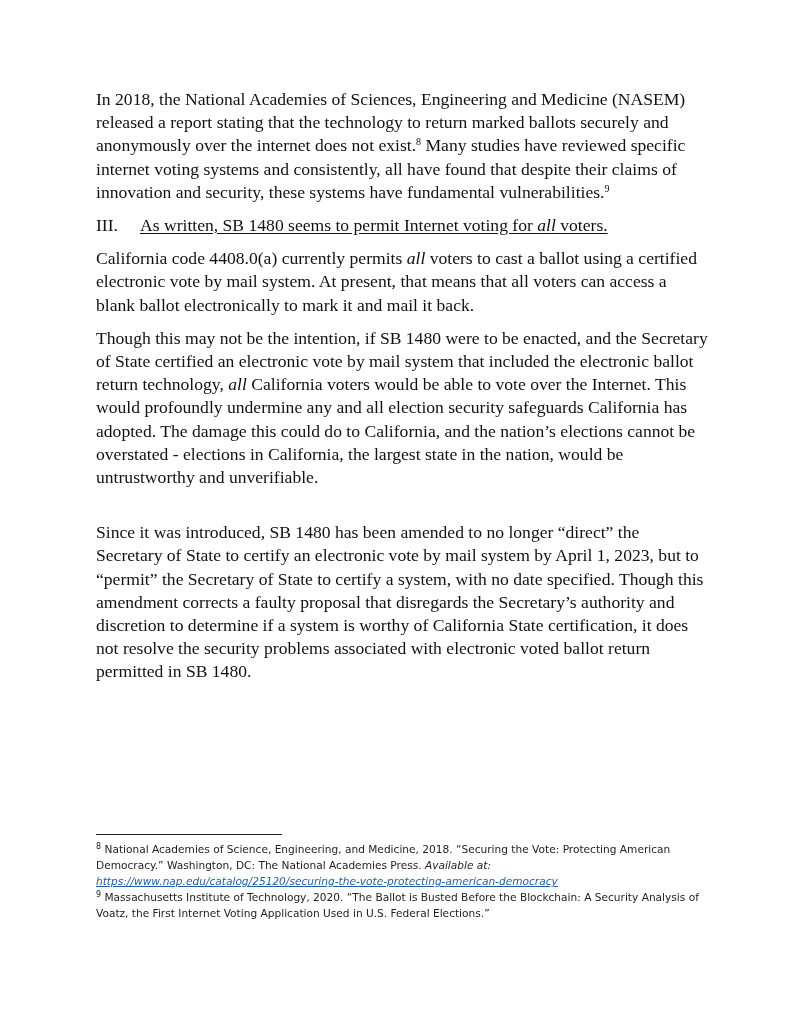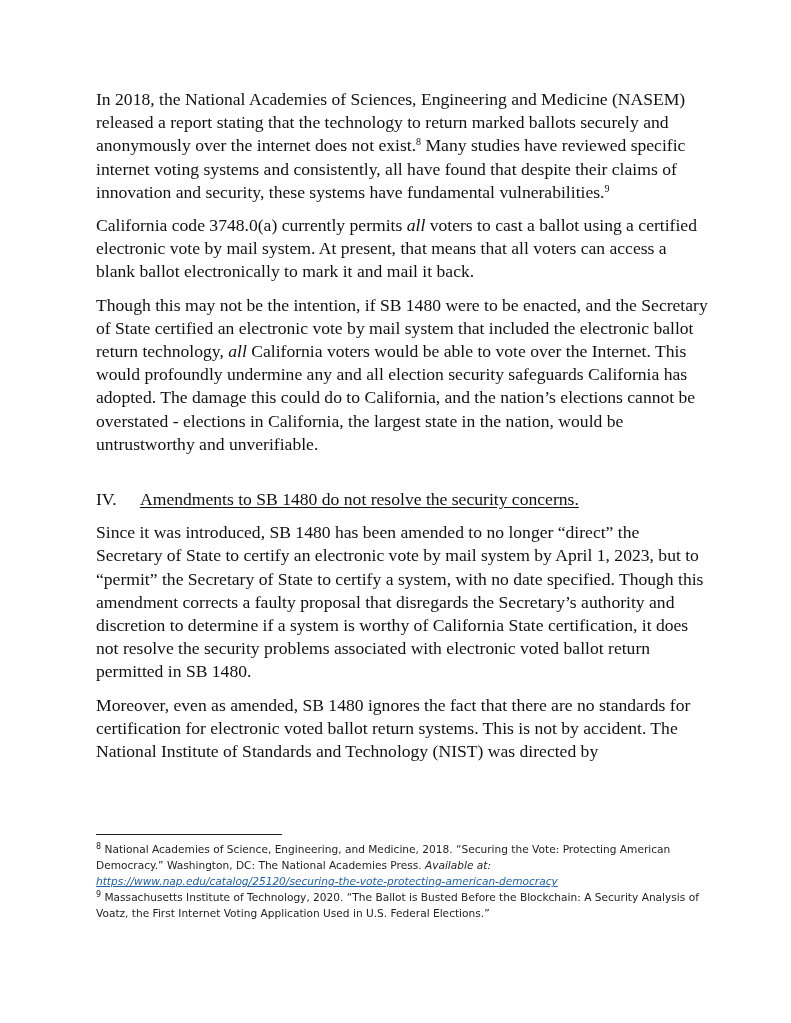--- a/index.html
+++ b/index.html
@@ -17,34 +17,33 @@
   .fn sup { font-size: 8px; vertical-align: 4px; }
   a { color: #1f5fa8; text-decoration: underline; text-align: center; }
   a.it { font-style: italic; }
 </style>
 </head>
 <body>
 
 <div class="page">
   <p><span>In 2018, the National Academies of Sciences, Engineering and Medicine (NASEM) released a report stating that the technology to return marked ballots securely and anonymously over the internet does not exist.</span><sup>8</sup><span> Many studies have reviewed specific internet voting systems and consistently, all have found that despite their claims of innovation and security, these systems have fundamental vulnerabilities.</span><sup>9</sup></p>
 
+  <div class="heading">
+    <span class="num">III.</span>
+    <span class="title"><span>As written, SB 1480 seems to permit Internet voting for </span><em>all</em><span> voters.</span></span>
+  </div>
 
-  <p><span>California code 3748.0(a) currently permits </span><em>all</em><span> voters to cast a ballot using a certified electronic vote by mail system. At present, that means that all voters can access a blank ballot electronically to mark it and mail it back.</span></p>
+  <p><span>California code 4408.0(a) currently permits </span><em>all</em><span> voters to cast a ballot using a certified electronic vote by mail system. At present, that means that all voters can access a blank ballot electronically to mark it and mail it back.</span></p>
 
   <p><span>Though this may not be the intention, if SB 1480 were to be enacted, and the Secretary of State certified an electronic vote by mail system that included the electronic ballot return technology, </span><em>all</em><span> California voters would be able to vote over the Internet. This would profoundly undermine any and all election security safeguards California has adopted. The damage this could do to California, and the nation’s elections cannot be overstated - elections in California, the largest state in the nation, would be untrustworthy and unverifiable.</span></p>
 
   <div class="spacer"></div>
 
-  <div class="heading">
-    <span class="num">IV.</span>
-    <span class="title">Amendments to SB 1480 do not resolve the security concerns.</span>
-  </div>
 
   <p>Since it was introduced, SB 1480 has been amended to no longer “direct” the Secretary of State to certify an electronic vote by mail system by April 1, 2023, but to “permit” the Secretary of State to certify a system, with no date specified. Though this amendment corrects a faulty proposal that disregards the Secretary’s authority and discretion to determine if a system is worthy of California State certification, it does not resolve the security problems associated with electronic voted ballot return permitted in SB 1480.</p>
 
-  <p>Moreover, even as amended, SB 1480 ignores the fact that there are no standards for certification for electronic voted ballot return systems. This is not by accident. The National Institute of Standards and Technology (NIST) was directed by</p>
 </div>
 
 <div class="footnotes">
   <div class="rule"></div>
   <p class="fn"><sup>8</sup><span> National Academies of Science, Engineering, and Medicine, 2018. “Securing the Vote: Protecting American Democracy.” Washington, DC: The National Academies Press. </span><em>Available at:</em><br><a class="it">https://www.nap.edu/catalog/25120/securing-the-vote-protecting-american-democracy</a></p>
   <p class="fn"><sup>9</sup><span> Massachusetts Institute of Technology, 2020. “The Ballot is Busted Before the Blockchain: A Security Analysis of Voatz, the First Internet Voting Application Used in U.S. Federal Elections.”</span><br></p>
 </div>
 
 </body></html>

